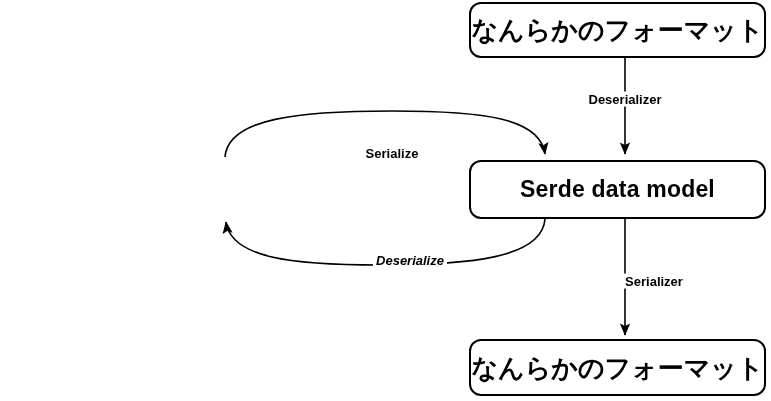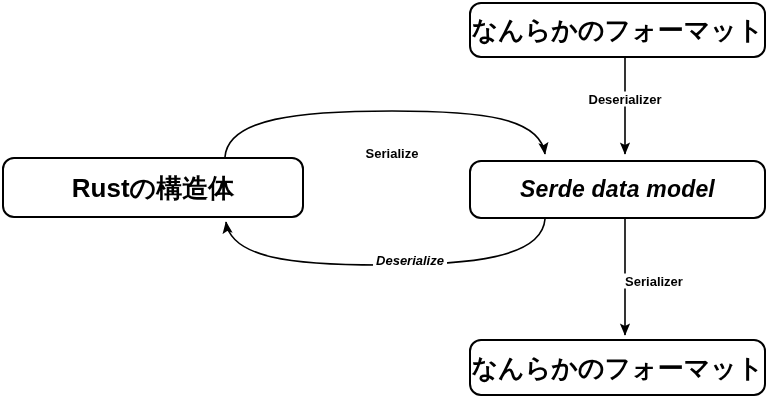--- a/index.html
+++ b/index.html
@@ -40,21 +40,20 @@
     font-weight: bold;
     line-height: 1;
   }
   .node-box.jp {
     font-size: 26px;
     letter-spacing: 0px;
   }
   .node-box.en {
     font-size: 23px;
     letter-spacing: 0.2px;
-    font-style: italic;
   }
   .edge-label {
     position: absolute;
     background: #ffffff;
     color: #000000;
     font-weight: bold;
     font-size: 13px;
     line-height: 1;
     padding: 1px 3px;
     white-space: nowrap;
@@ -93,21 +92,20 @@
       <path d="M 225,157 C 228,118 300,111 392,111 C 484,111 540,118 545,154" fill="none" stroke="#000000" stroke-width="1.6" marker-end="url(#arrowhead)"></path>
     </g>
 
     <g>
       <path d="M 545,219 C 542,258 470,265 380,265 C 292,265 231,258 226,222" fill="none" stroke="#000000" stroke-width="1.6" marker-end="url(#arrowhead)"></path>
     </g>
   </svg>
 
   <div class="node-box jp" id="box-top-format">なんらかのフォーマット</div>
 
-  <div class="node-box jp" id="box-rust-struct">Rustの構造体</div>
 
   <div class="node-box en" id="box-serde-model">Serde data model</div>
 
   <div class="node-box jp" id="box-bottom-format">なんらかのフォーマット</div>
 
   <div class="edge-label" id="label-deserializer">Deserializer</div>
 
   <div class="edge-label" id="label-serializer">Serializer</div>
 
   <div class="edge-label" id="label-serialize">Serialize</div>

